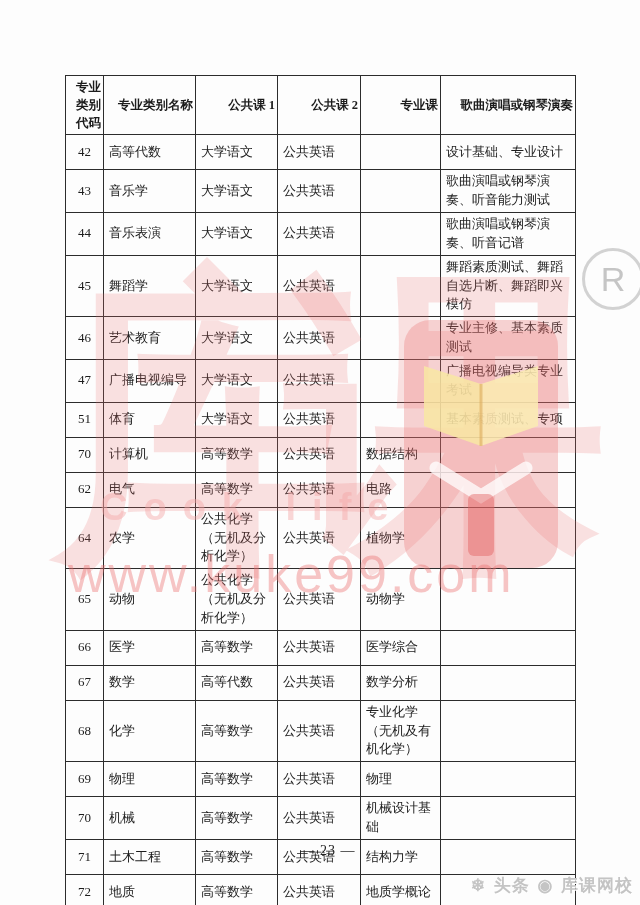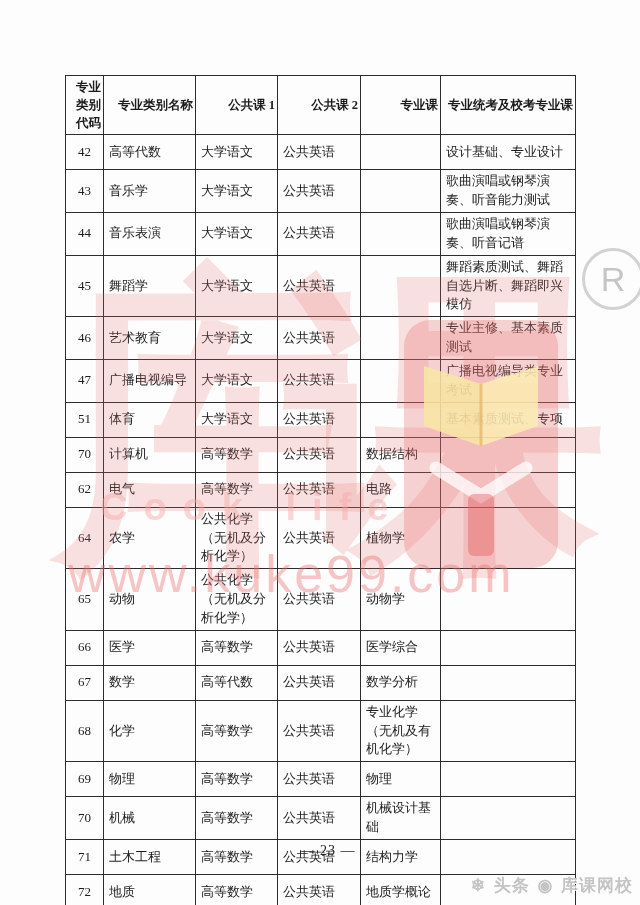--- a/index.html
+++ b/index.html
@@ -107,21 +107,21 @@
         <col class="c-major">
         <col class="c-exam">
     </colgroup>
     <thead>
       <tr>
           <th>专业类别代码</th>
           <th>专业类别名称</th>
           <th>公共课 1</th>
           <th>公共课 2</th>
           <th>专业课</th>
-          <th>专业统考及校考专业课</th>
+          <th>歌曲演唱或钢琴演奏</th>
         </tr>
     </thead>
     <tbody>
         <tr>
           <td class="code">42</td>
           <td class="name">高等代数</td>
           <td class="course1">大学语文</td>
           <td class="course2">公共英语</td>
           <td class="major"></td>
           <td class="exam">设计基础、专业设计</td>

